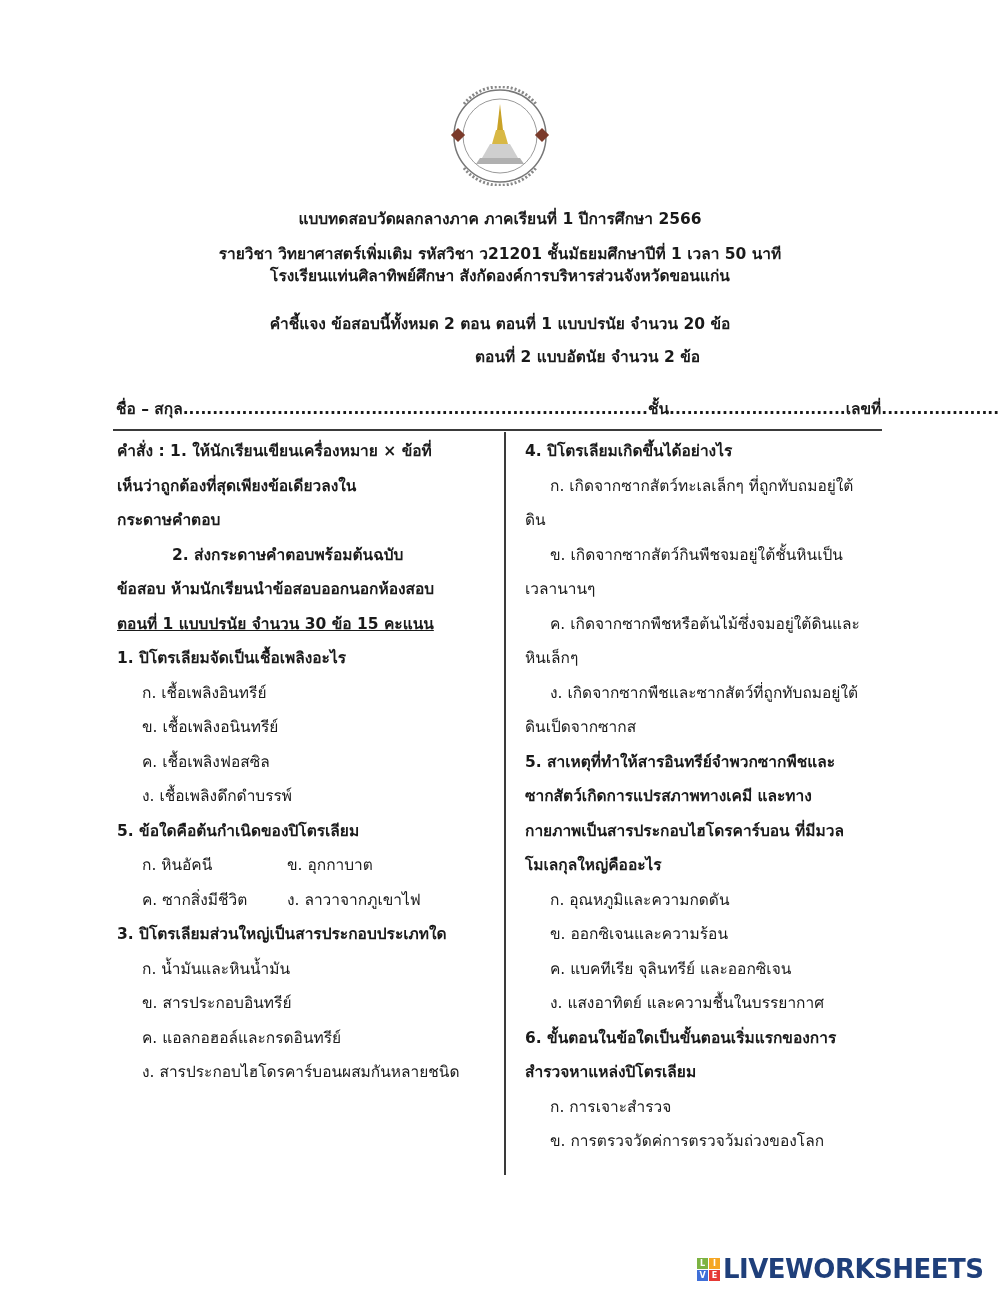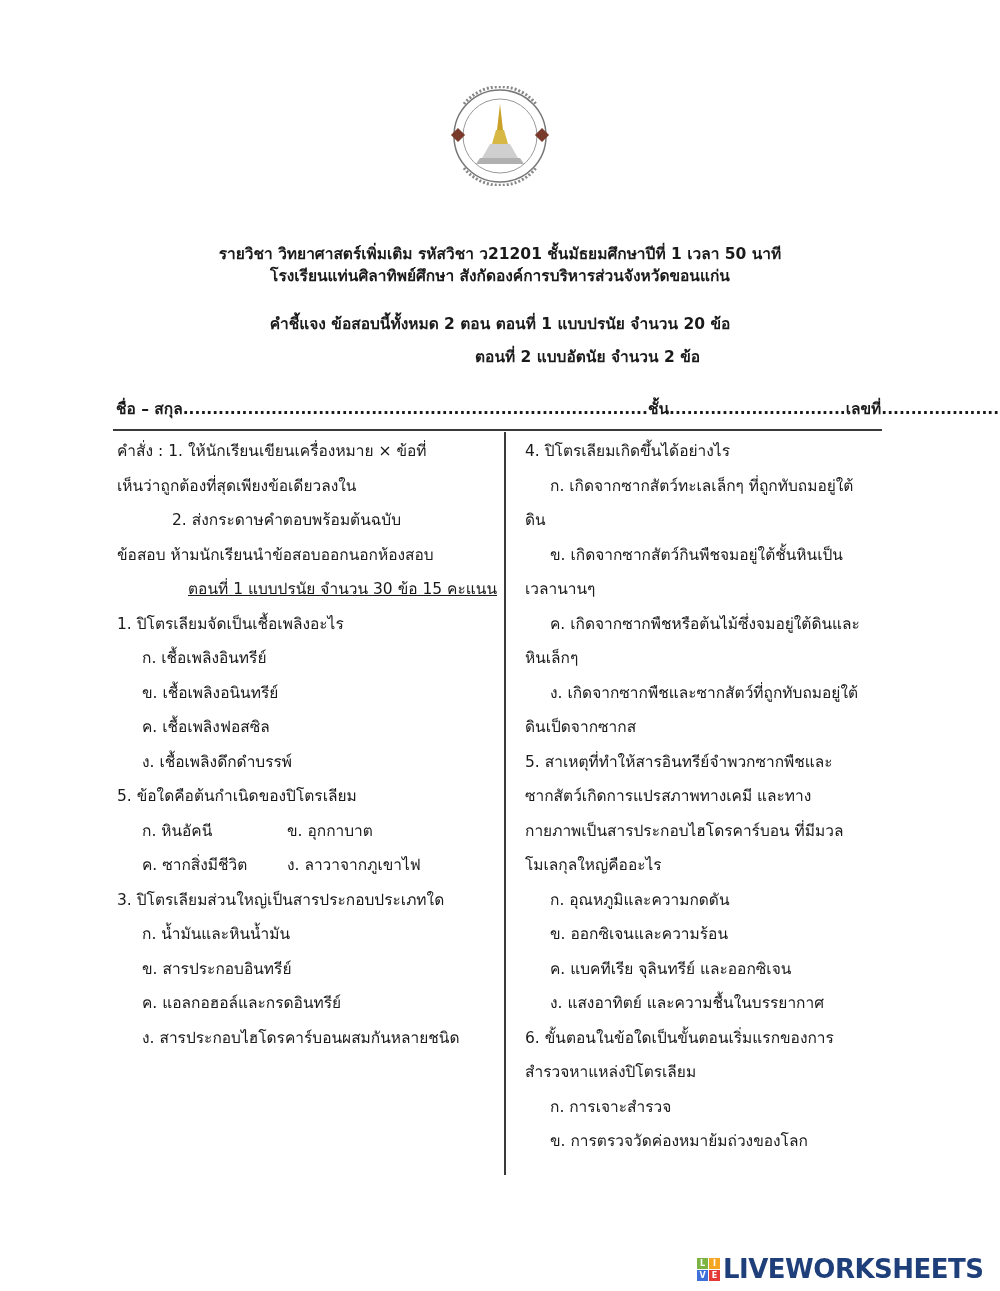--- a/index.html
+++ b/index.html
@@ -23,22 +23,22 @@
               white-space: nowrap; line-height: 22px; }
   .nameline .dots { letter-spacing: 0px; }
 
   .rule { position: absolute; left: 113px; top: 429px; width: 769px; height: 2px; background: #3a3a3a; }
   .divider { position: absolute; left: 504px; top: 432px; width: 2px; height: 743px; background: #3a3a3a; }
 
   .col { position: absolute; top: 434px; font-size: 15.5px; line-height: 34.5px; }
   .col.left { left: 117px; width: 380px; }
   .col.right { left: 525px; width: 360px; }
   .col .row { white-space: nowrap; }
-  .b { font-weight: normal; }
-  .u { text-decoration: underline; text-align: right; }
+  .b { font-weight: bold; }
+  .u { text-decoration: underline; }
   .ind2 { padding-left: 55px; }
   .opt { padding-left: 25px; font-weight: normal; }
   .pair { display: flex; padding-left: 25px; }
   .pair span:first-child { width: 145px; display: inline-block; }
 
   
   .lw { position: absolute; left: 697px; top: 1254px; height: 30px; display: flex; align-items: center; }
   .lw-blocks { display: grid; grid-template-columns: 11px 11px; grid-template-rows: 11px 11px; gap: 1px; margin-right: 3px; }
   .lw-blocks div { font-size: 8px; font-weight: bold; color: #fff; text-align: center; line-height: 11px;
                    font-family: "DejaVu Sans", sans-serif; }
@@ -58,35 +58,37 @@
       <path d="M14 82 A46 46 0 0 0 86 82" fill="none" stroke="#888" stroke-width="3" stroke-dasharray="2 2"></path>
       <rect x="3" y="44" width="10" height="10" transform="rotate(45 8 49)" fill="#7a3a2a"></rect>
       <rect x="87" y="44" width="10" height="10" transform="rotate(45 92 49)" fill="#7a3a2a"></rect>
       <polygon points="50,18 53,44 47,44" fill="#c9a227"></polygon>
       <polygon points="46,44 54,44 58,58 42,58" fill="#d8b845"></polygon>
       <polygon points="40,58 60,58 68,72 32,72" fill="#cfcfcf"></polygon>
       <polygon points="30,72 70,72 74,78 26,78" fill="#b0b0b0"></polygon>
     </svg>
   </div>
 
+  <div class="hline l1">แบบทดสอบวัดผลกลางภาค ภาคเรียนที่ 1 ปีการศึกษา 2566</div>
   <div class="hline l2">รายวิชา วิทยาศาสตร์เพิ่มเติม รหัสวิชา ว21201   ชั้นมัธยมศึกษาปีที่ 1 เวลา 50 นาที</div>
   <div class="hline l3">โรงเรียนแท่นศิลาทิพย์ศึกษา สังกัดองค์การบริหารส่วนจังหวัดขอนแก่น</div>
   <div class="hline l4">คำชี้แจง ข้อสอบนี้ทั้งหมด 2 ตอน ตอนที่ 1 แบบปรนัย จำนวน 20 ข้อ</div>
   <div class="hline l5">ตอนที่ 2 แบบอัตนัย จำนวน 2 ข้อ</div>
 
   <div class="nameline">
     <span>ชื่อ – สกุล</span><span class="dots">...............................................................................</span><span>ชั้น</span><span class="dots">..............................</span><span>เลขที่</span><span class="dots">......................</span>
   </div>
 
   <div class="rule"></div>
   <div class="divider"></div>
 
   <div class="col left">
     <div class="row b">คำสั่ง : 1. ให้นักเรียนเขียนเครื่องหมาย × ข้อที่</div>
     <div class="row b">เห็นว่าถูกต้องที่สุดเพียงข้อเดียวลงใน</div>
+    <div class="row b">กระดาษคำตอบ</div>
     <div class="row b ind2">2. ส่งกระดาษคำตอบพร้อมต้นฉบับ</div>
     <div class="row b">ข้อสอบ ห้ามนักเรียนนำข้อสอบออกนอกห้องสอบ</div>
     <div class="row b u">ตอนที่ 1 แบบปรนัย จำนวน 30 ข้อ 15 คะแนน</div>
 
     <div class="row b">1. ปิโตรเลียมจัดเป็นเชื้อเพลิงอะไร</div>
     <div class="row opt">ก. เชื้อเพลิงอินทรีย์</div>
     <div class="row opt">ข. เชื้อเพลิงอนินทรีย์</div>
     <div class="row opt">ค. เชื้อเพลิงฟอสซิล</div>
     <div class="row opt">ง. เชื้อเพลิงดึกดำบรรพ์</div>
 
@@ -123,21 +125,21 @@
     <div class="row b">กายภาพเป็นสารประกอบไฮโดรคาร์บอน ที่มีมวล</div>
     <div class="row b">โมเลกุลใหญ่คืออะไร</div>
     <div class="row opt">ก. อุณหภูมิและความกดดัน</div>
     <div class="row opt">ข. ออกซิเจนและความร้อน</div>
     <div class="row opt">ค. แบคทีเรีย จุลินทรีย์ และออกซิเจน</div>
     <div class="row opt">ง. แสงอาทิตย์ และความชื้นในบรรยากาศ</div>
 
     <div class="row b">6. ขั้นตอนในข้อใดเป็นขั้นตอนเริ่มแรกของการ</div>
     <div class="row b">สำรวจหาแหล่งปิโตรเลียม</div>
     <div class="row opt">ก. การเจาะสำรวจ</div>
-    <div class="row opt">ข. การตรวจวัดค่องหมาย้มถ่วงของโลก</div>
+    <div class="row opt">ข. การตรวจวัดค่การตรวจว้มถ่วงของโลก</div>
   </div>
 
   <div class="lw">
     <div class="lw-blocks">
       <div style="background:#7cb342">L</div>
       <div style="background:#f5a623">I</div>
       <div style="background:#3f6fd8">V</div>
       <div style="background:#e53935">E</div>
     </div>
     <span class="lw-text">LIVEWORKSHEETS</span>

